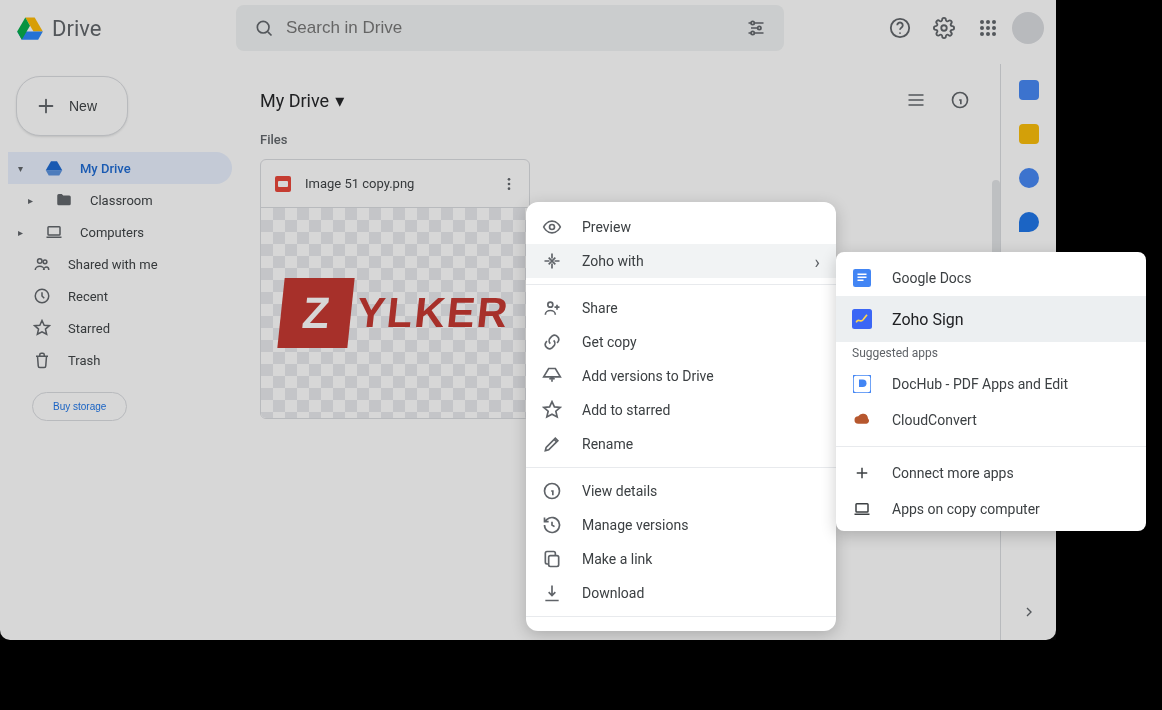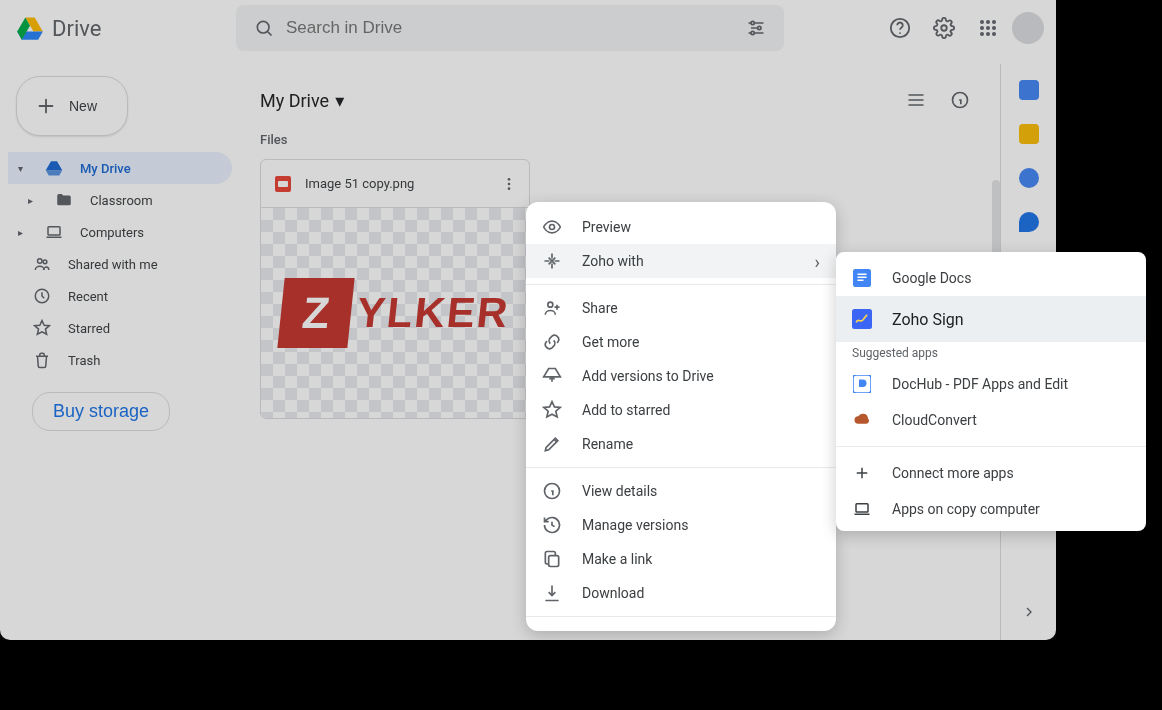--- a/index.html
+++ b/index.html
@@ -100,21 +100,21 @@
   .navitem .tri { width: 10px; margin-left:-14px; color:#5f6368; font-size:10px;}
   .navitem .nicon { width:20px; height:20px; display:flex; align-items:center; justify-content:center; color:#5f6368; }
   .navitem.active .nicon { color:#1967d2; }
   .navitem.child { padding-left: 48px; }
   .buy-btn {
     margin: 16px 0 0 24px;
     padding: 8px 20px;
     border: 1px solid #dadce0;
     border-radius: 18px;
     background: transparent;
-    color:#1a73e8; font-size:18px;
+    color:#1a73e8; font-size:10px;
     cursor:pointer;
   }
 
   
   .main {
     position: absolute;
     left: 240px; top: 64px; right: 56px; bottom: 0;
     padding: 12px 20px;
   }
   .crumb-row { display:flex; align-items:center; height:48px; }
@@ -465,21 +465,21 @@
         </svg>
       </span>
     <span>Share</span>
   </div>
   <div class="row">
     <span class="micon">
         <svg width="20" height="20" viewBox="0 0 24 24" fill="none" stroke="#5f6368" stroke-width="2">
           <path d="M10 14a5 5 0 0 1 0-7l2-2a5 5 0 0 1 7 7l-1 1M14 10a5 5 0 0 1 0 7l-2 2a5 5 0 0 1-7-7l1-1"></path>
         </svg>
       </span>
-    <span>Get more</span>
+    <span>Get copy</span>
   </div>
   <div class="row">
     <span class="micon">
         <svg width="20" height="20" viewBox="0 0 24 24" fill="none" stroke="#5f6368" stroke-width="2">
           <path d="M8 3h8l6 10H2z"></path>
           <path d="M12 13v6M9 16l3-3 3 3"></path>
         </svg>
       </span>
     <span>Add versions to Drive</span>
   </div>

